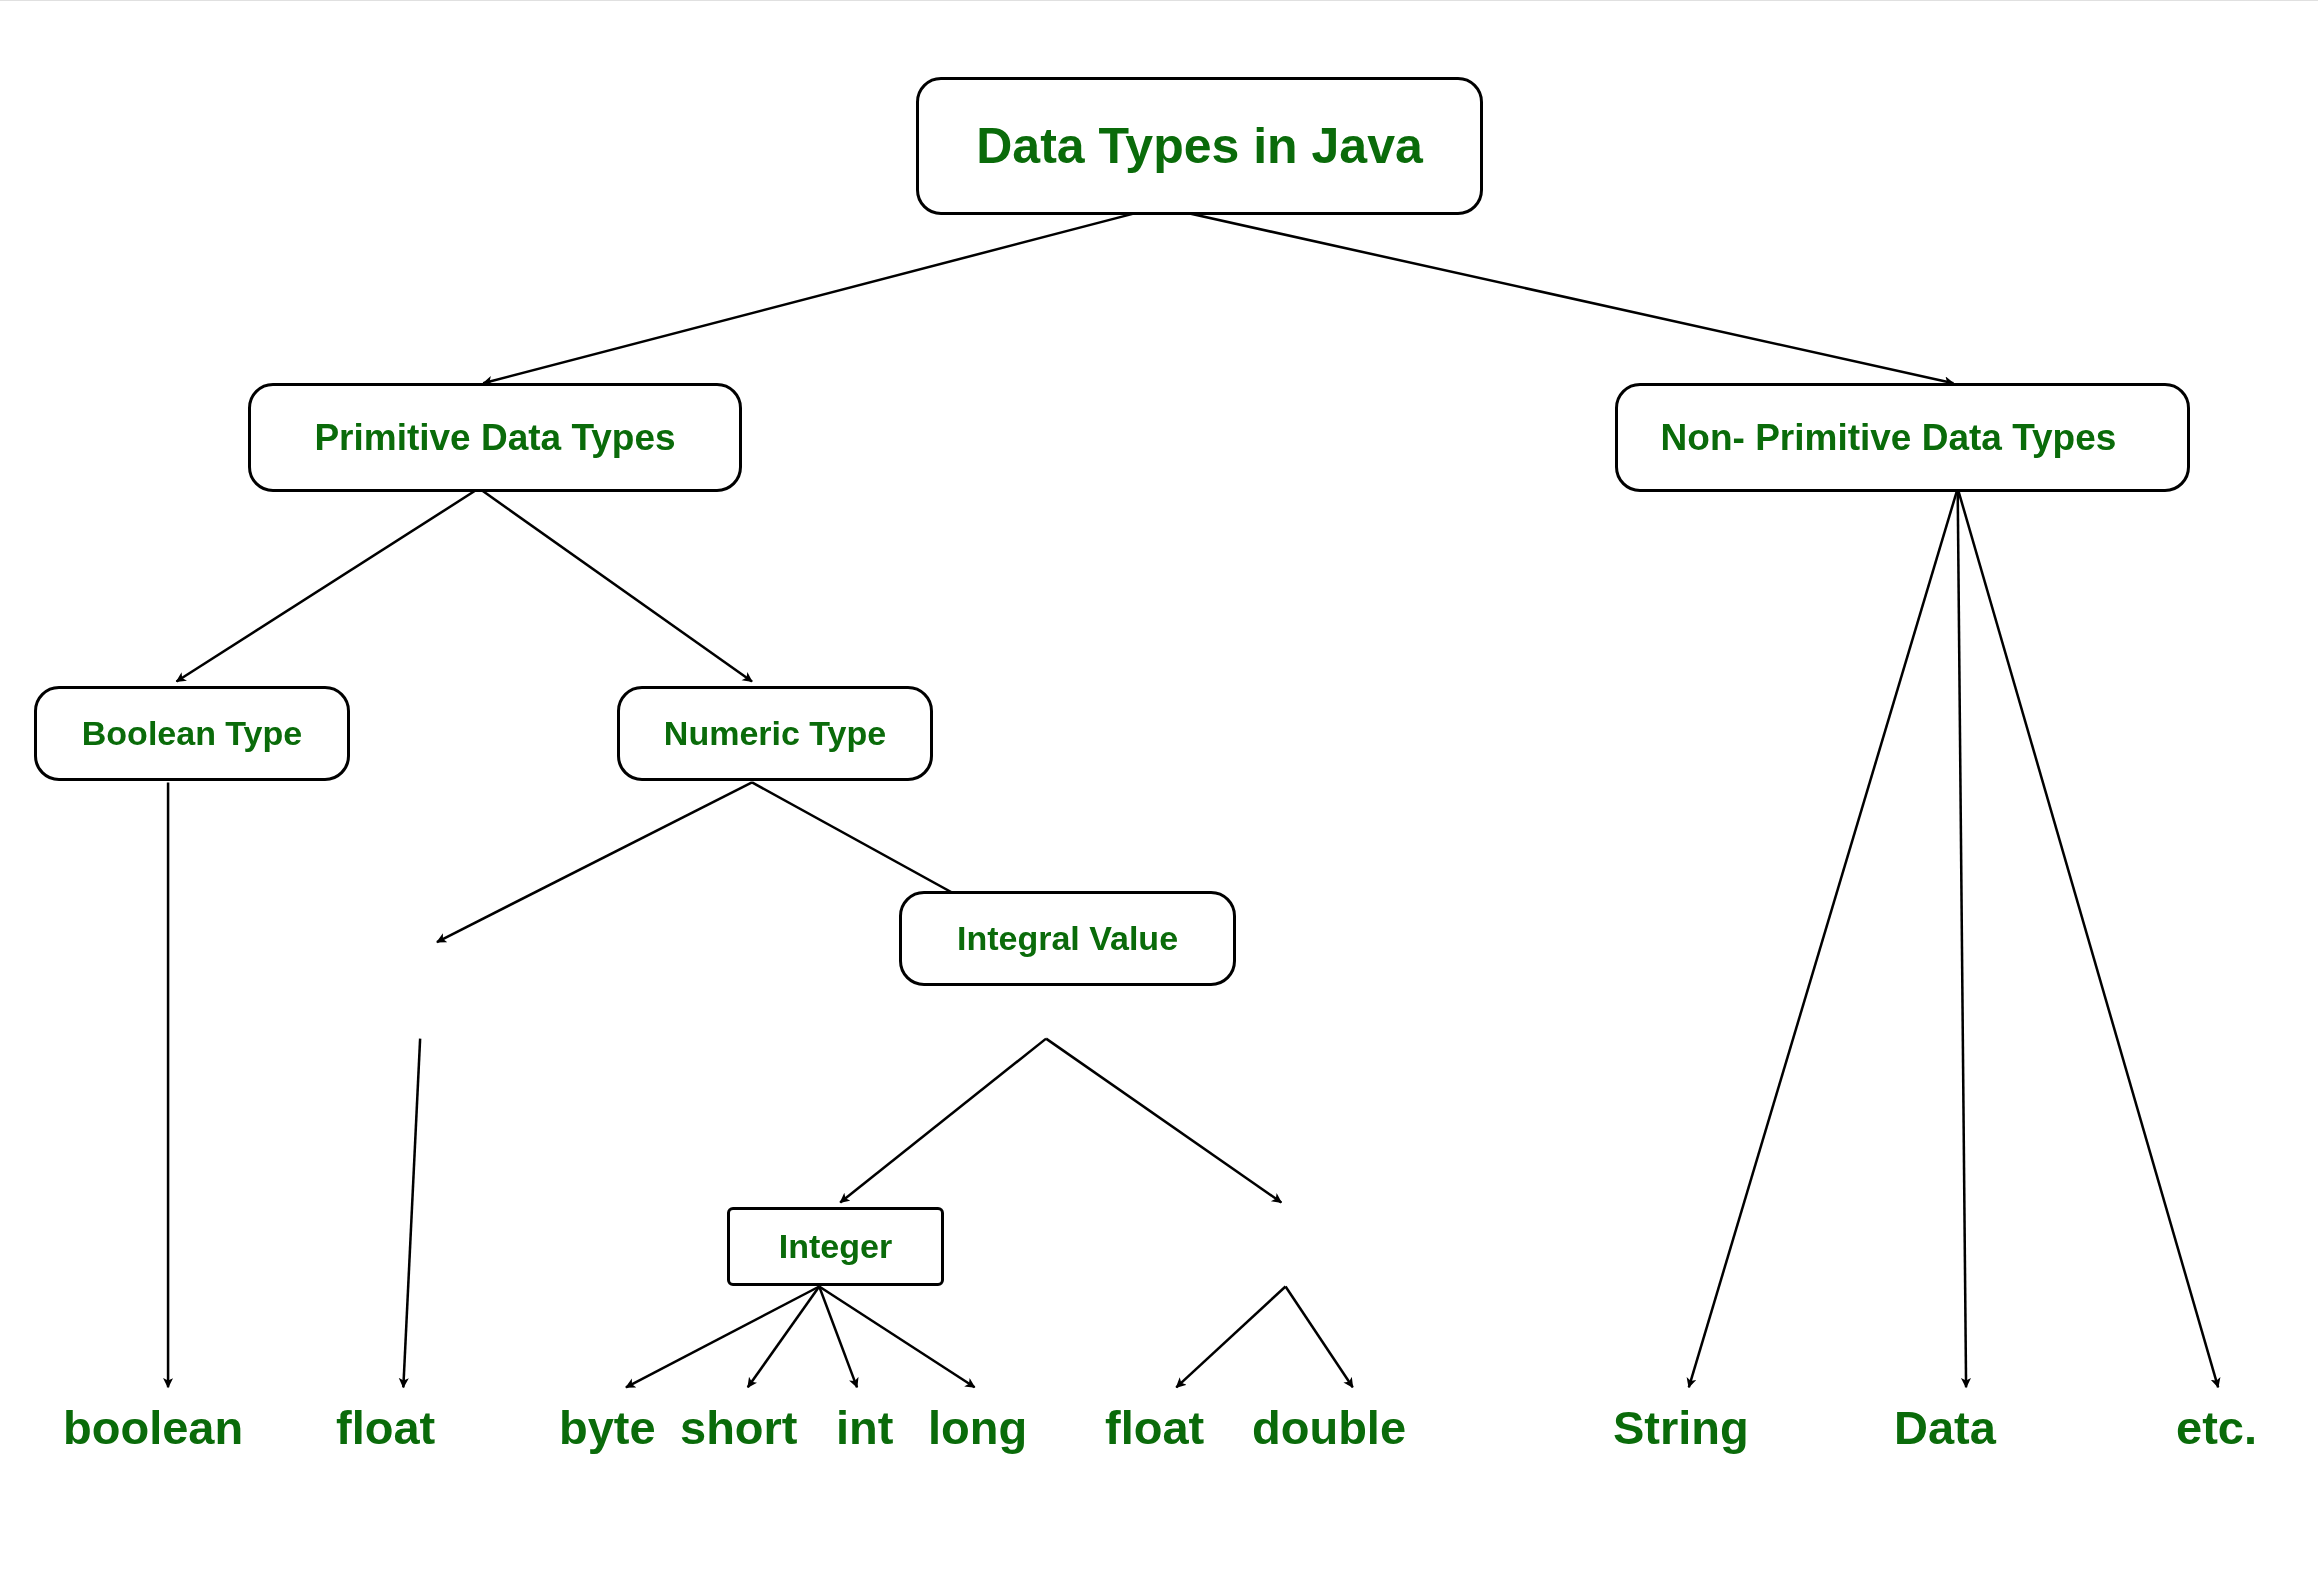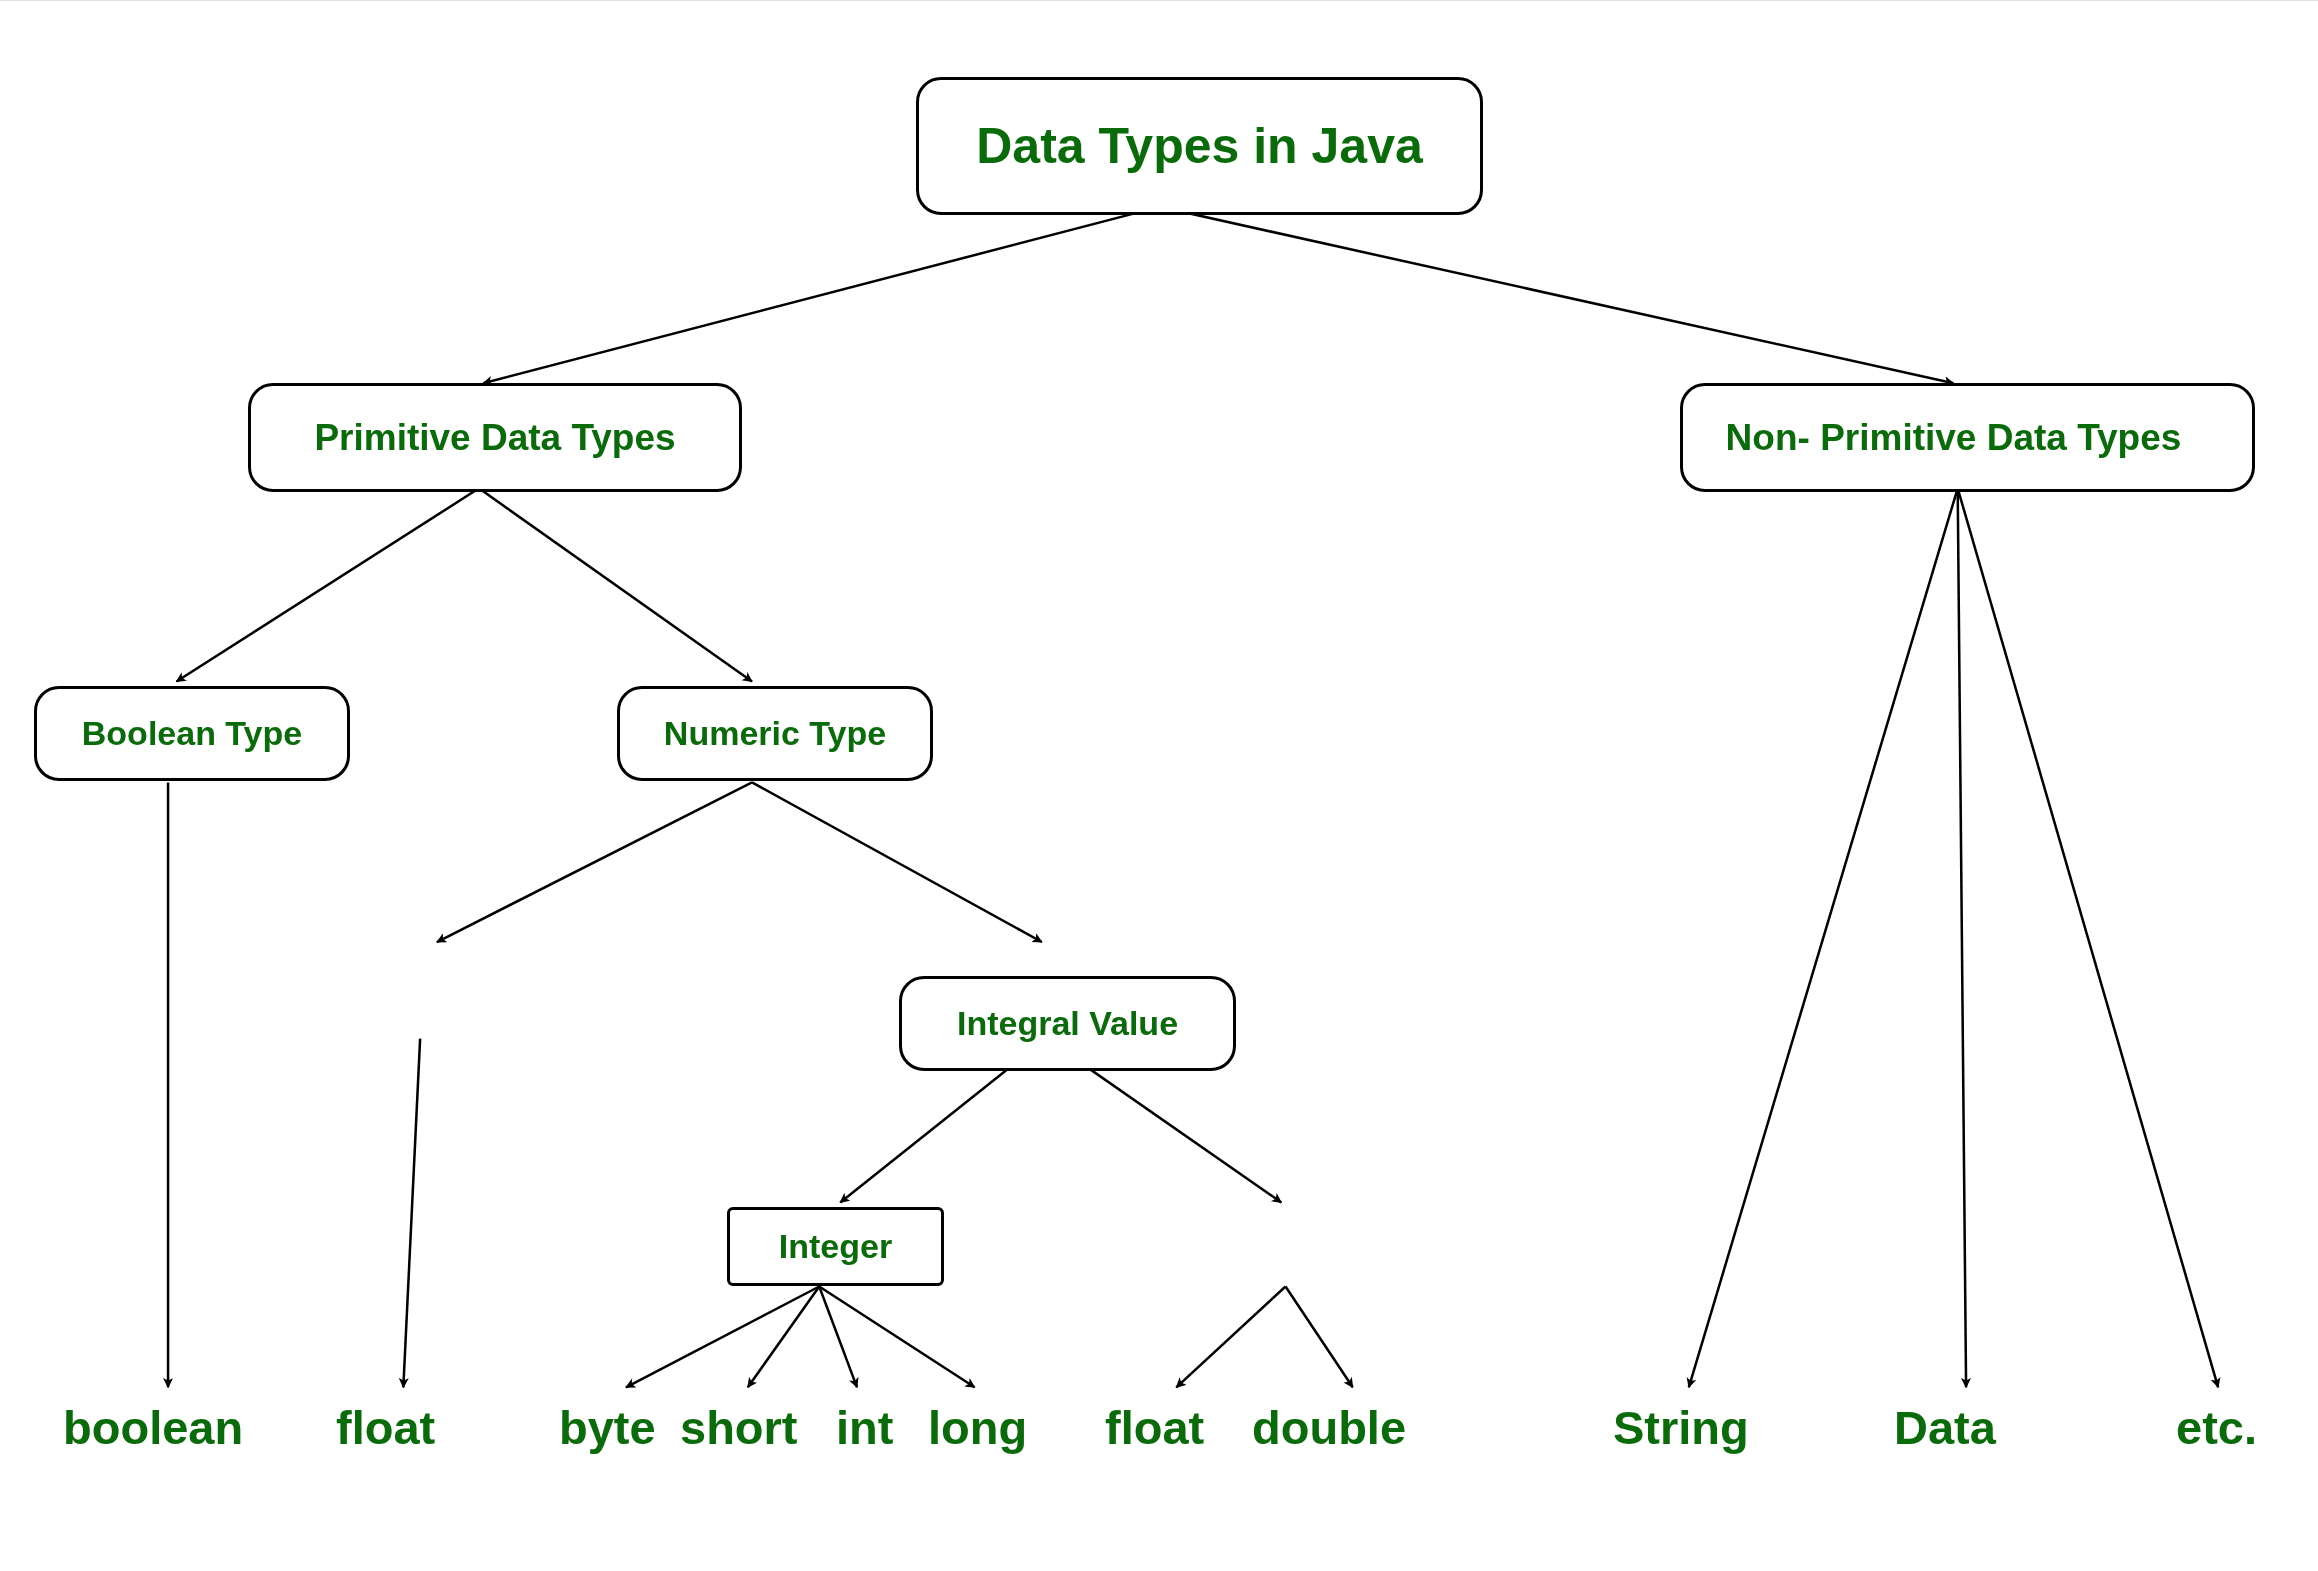--- a/index.html
+++ b/index.html
@@ -99,28 +99,28 @@
       <line x1="2330" y1="580" x2="2010" y2="1650"></line>
       <line x1="2330" y1="580" x2="2340" y2="1650"></line>
       <line x1="2330" y1="580" x2="2640" y2="1650"></line>
     </g>
   </svg>
 
   <div class="node root" style="left:916px; top:76px; width:487px; height:84px;">Data Types in Java</div>
 
   <div class="node big" style="left:248px; top:382px; width:420px; height:63px;">Primitive Data Types</div>
 
-  <div class="node big" style="left:1680px; top:382px; width:529px; height:63px;padding-left:6px;">Non- Primitive Data Types</div>
+  <div class="node big" style="left:1615px; top:382px; width:529px; height:63px;padding-left:6px;">Non- Primitive Data Types</div>
 
   <div class="node mid" style="left:34px; top:685px; width:256px; height:55px;">Boolean Type</div>
 
   <div class="node mid" style="left:617px; top:685px; width:256px; height:55px;">Numeric Type</div>
 
 
-  <div class="node mid" style="left:899px; top:975px; width:277px; height:55px;">Integral Value</div>
+  <div class="node mid" style="left:899px; top:890px; width:277px; height:55px;">Integral Value</div>
 
   <div class="node small" style="left:727px; top:1206px; width:164px; height:46px;">Integer</div>
 
 
   <div class="leaf" style="left:63px; top:1399px;">boolean</div>
   <div class="leaf" style="left:336px; top:1399px;">float</div>
   <div class="leaf" style="left:559px; top:1399px;">byte</div>
   <div class="leaf" style="left:680px; top:1399px;">short</div>
   <div class="leaf" style="left:836px; top:1399px;">int</div>
   <div class="leaf" style="left:928px; top:1399px;">long</div>

